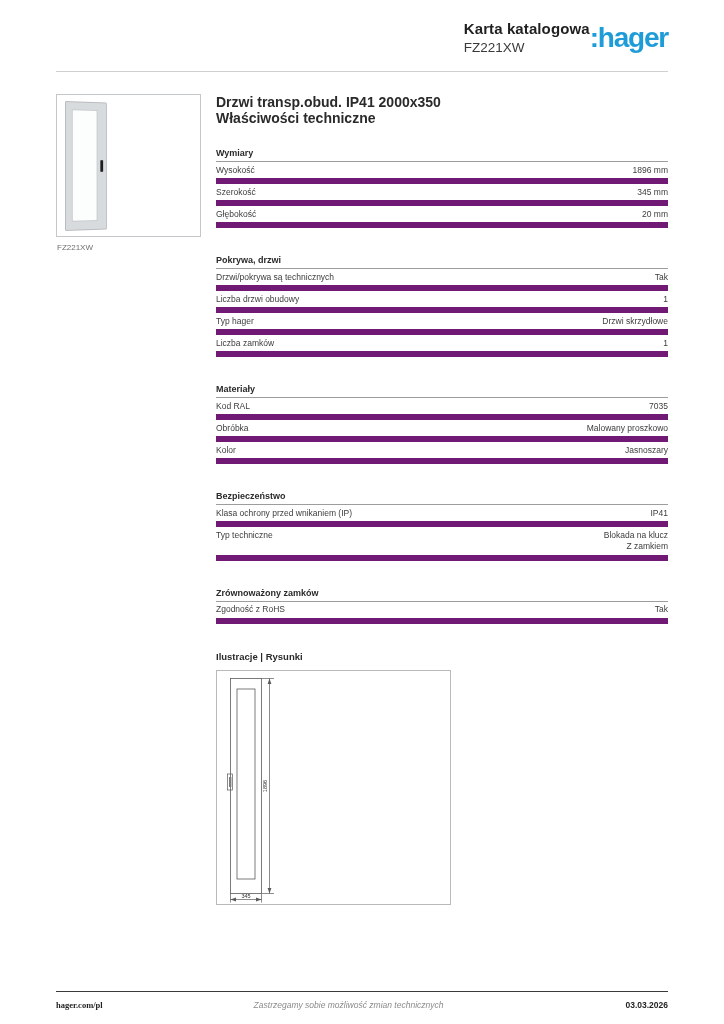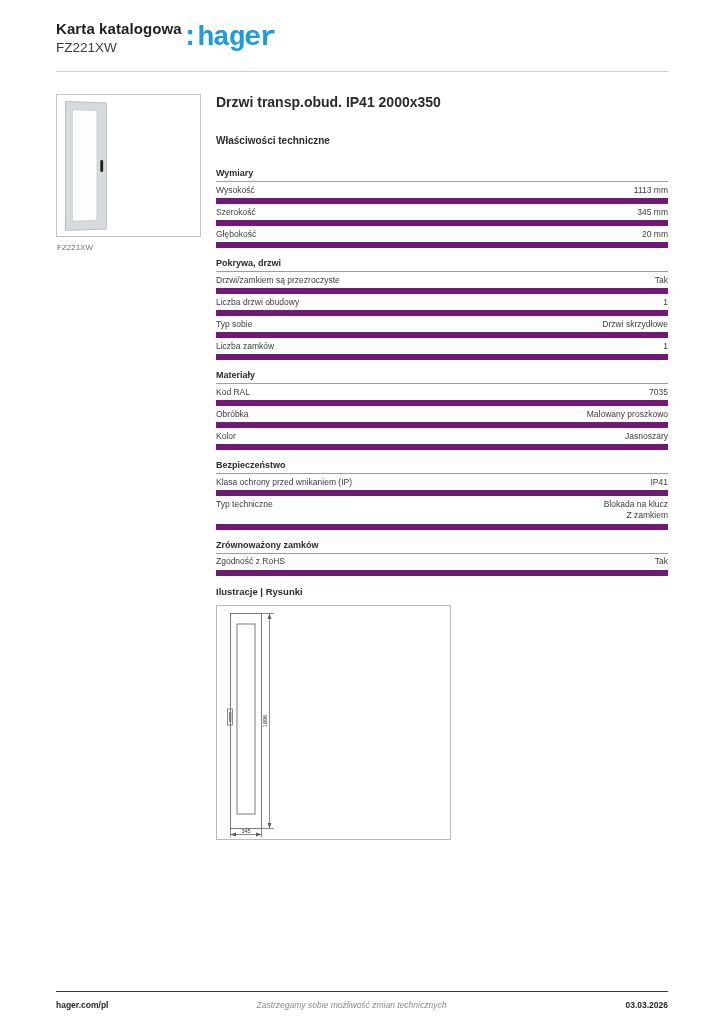--- a/index.html
+++ b/index.html
@@ -9,25 +9,25 @@
     position: relative;
     font-family: "Liberation Sans", "DejaVu Sans", sans-serif;
     color: #2e2e2e;
     overflow: hidden;
   }
   .page { position: absolute; inset: 0; background: #fff; }
 
   
   .header {
     position: absolute; top: 20px; left: 56px; right: 56px;
-    display: flex; justify-content: flex-start; align-items: flex-start;
+    display: flex; justify-content: flex-end; align-items: flex-start;
   }
   .doc-type { font-size: 15px; font-weight: bold; color: #1f1f1f; letter-spacing: 0.1px; }
   .doc-ref  { font-size: 13.5px; color: #3a3a3a; margin-top: 3px; }
-  .logo { font-size: 28px; font-weight: bold; letter-spacing: -1.2px; line-height: 1; margin-top: 4px; font-family: Liberation Mono, monospace; }
+  .logo { font-size: 28px; font-weight: bold; letter-spacing: -1.2px; line-height: 1; margin-top: 4px; }
   .header-rule {
     position: absolute; top: 71px; left: 56px; right: 56px;
     border-top: 1px solid #cfcfcf;
   }
 
   
   .columns { position: absolute; top: 94px; left: 56px; right: 56px; display: flex; }
   .left-col { width: 147px; flex: none; }
   .right-col { flex: 1; margin-left: 13px; }
 
@@ -55,24 +55,24 @@
   }
   .door-handle {
     position: absolute; right: 3px; top: 58px;
     width: 3px; height: 12px;
     background: #1c1c1c; border-radius: 1px;
   }
   .photo-caption { font-size: 8px; color: #6f6f6f; margin-top: 6px; padding-left: 1px; }
 
   
   .product-title { font-size: 14px; font-weight: bold; color: #2a2a2a; }
-  .tech-heading  { font-size: 10px; font-weight: bold; color: #2a2a2a; margin-top: 25px; }
+  .tech-heading  { font-size: 14px; font-weight: bold; color: #2a2a2a; }
 
   .sections { margin-top: 22px; }
-  .spec-section { margin-bottom: 10px; }
+  .spec-section { margin-bottom: 27px; }
   .spec-section-title {
     font-size: 9px; font-weight: bold; color: #2a2a2a;
     padding-bottom: 3px;
     border-bottom: 1px solid #9d9d9d;
   }
   .spec-row {
     display: flex; justify-content: space-between; align-items: flex-start;
     border-bottom: 6px solid #701a75;
     padding: 2.5px 0 2px 0;
     font-size: 8.5px; color: #3c3c3c;
@@ -92,21 +92,21 @@
   .drawing-box svg { display: block; }
 
   
   .footer {
     position: absolute; left: 56px; right: 56px; bottom: 14px;
     border-top: 1px solid #3a3a3a;
     padding-top: 8px;
     display: flex; justify-content: space-between; align-items: baseline;
     font-size: 8.5px;
   }
-  .footer-left  { font-weight: bold; color: #1f1f1f; }
+  .footer-left  { font-weight: bold; color: #1f1f1f; font-family: Liberation Serif, serif; }
   .footer-center{ color: #8b8b8b; font-style: italic; }
   .footer-right { font-weight: bold; color: #1f1f1f; margin-left: 31px; }
 </style>
 </head>
 <body>
 
 <div class="page">
 
   <div class="header">
     <div>
@@ -132,44 +132,44 @@
     <div class="right-col">
       <div class="product-title">Drzwi transp.obud. IP41 2000x350</div>
       <div class="tech-heading">Właściwości techniczne</div>
 
       <div class="sections">
 
         <div class="spec-section">
           <div class="spec-section-title">Wymiary</div>
           <div class="spec-row">
             <span class="spec-label">Wysokość</span>
-            <span class="spec-value">1113 mm</span>
+            <span class="spec-value">1896 mm</span>
           </div>
           <div class="spec-row">
             <span class="spec-label">Szerokość</span>
             <span class="spec-value">345 mm</span>
           </div>
           <div class="spec-row">
             <span class="spec-label">Głębokość</span>
             <span class="spec-value">20 mm</span>
           </div>
         </div>
 
         <div class="spec-section">
           <div class="spec-section-title">Pokrywa, drzwi</div>
           <div class="spec-row">
-            <span class="spec-label">Drzwi/zamkiem są przezroczyste</span>
+            <span class="spec-label">Drzwi/pokrywa są technicznych</span>
             <span class="spec-value">Tak</span>
           </div>
           <div class="spec-row">
             <span class="spec-label">Liczba drzwi obudowy</span>
             <span class="spec-value">1</span>
           </div>
           <div class="spec-row">
-            <span class="spec-label">Typ sobie</span>
+            <span class="spec-label">Typ hager</span>
             <span class="spec-value">Drzwi skrzydłowe</span>
           </div>
           <div class="spec-row">
             <span class="spec-label">Liczba zamków</span>
             <span class="spec-value">1</span>
           </div>
         </div>
 
         <div class="spec-section">
           <div class="spec-section-title">Materiały</div>

